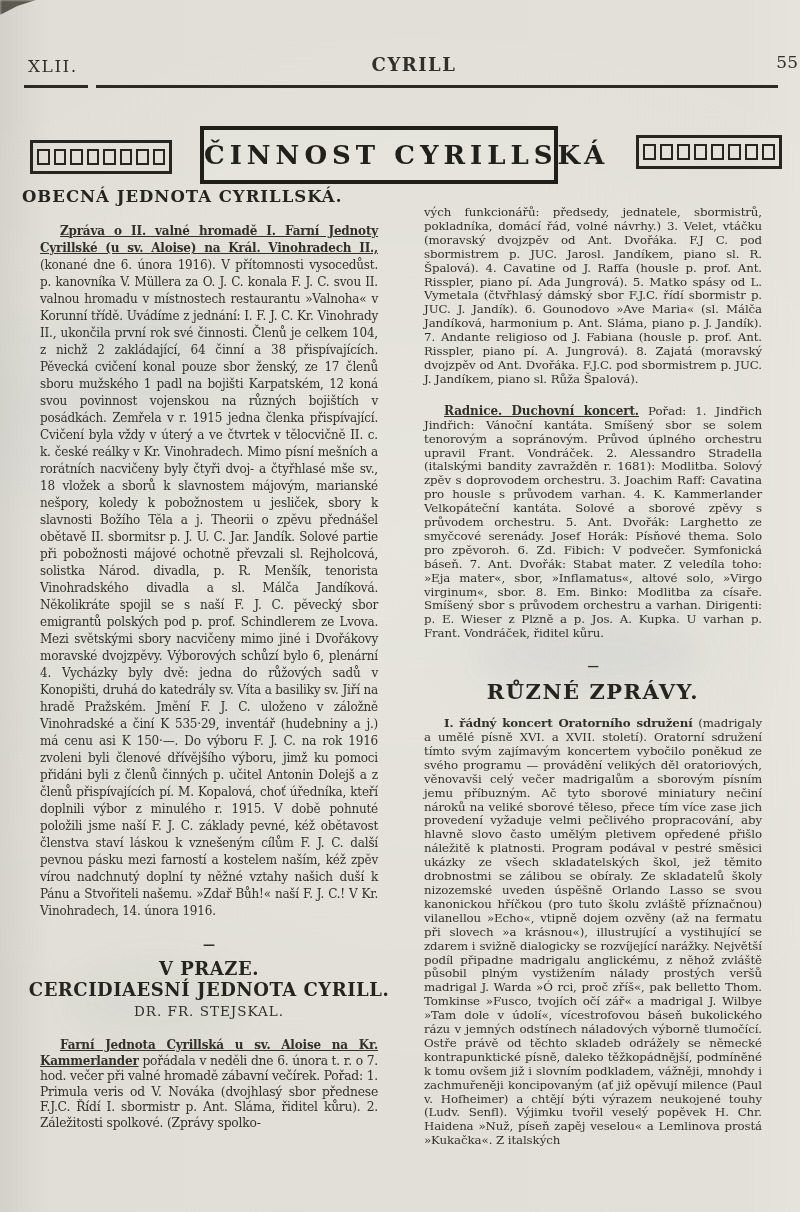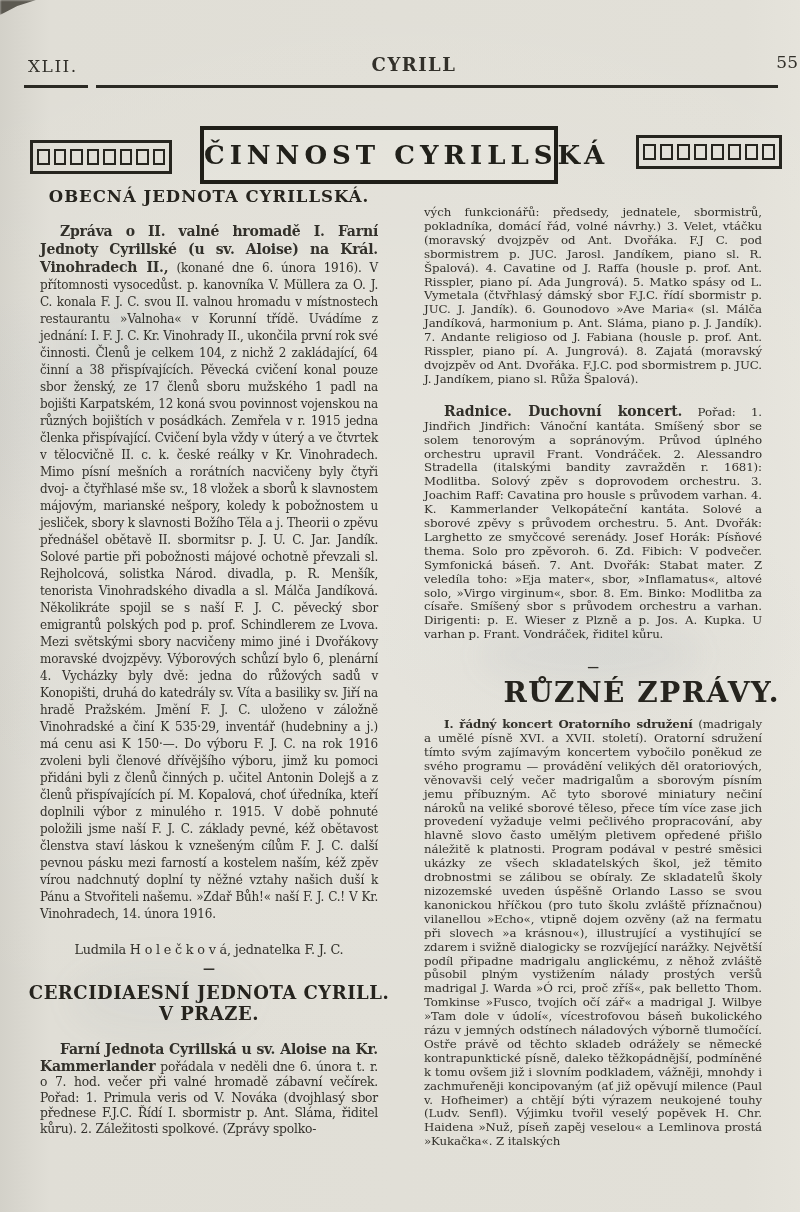--- a/index.html
+++ b/index.html
@@ -50,33 +50,33 @@
   
   .cols { position:absolute; top:188px; left:22px; width:758px; display:flex; gap:10px; }
   .col  { width:374px; }
 
   .col-l { font-size:12px; line-height:17px; letter-spacing:-0.2px; }
   .col-r { font-size:11.8px; line-height:13.9px; letter-spacing:-0.1px; }
 
   p { margin:18px; text-align:justify; }
   .indent { text-indent:20px; }
   .lead { font-weight:bold; }
-  .lead-lg { font-weight:bold; font-size:14px; }
+  .lead-lg { font-weight:bold; font-size:12px;text-decoration:underline; }
 
-  .h-sec1 { text-align:center; font-weight:bold; font-size:16.5px; letter-spacing:1px;
+  .h-sec1 { font-weight:bold; font-size:16.5px; letter-spacing:1px;
             margin:0 0 5px 0; color:#26241e; }
   .sig { text-align:center; font-size:12.8px; margin-top:2px; }
   .sep { text-align:center; font-weight:bold; margin:4px 0 3px 0; line-height:14px; }
 
   .h-sec2 { text-align:center; font-weight:bold; font-size:18px; line-height:21px;
             letter-spacing:0.5px; margin:6px 0 2px 0; color:#26241e; }
   .h-sub  { text-align:center; font-size:13.5px; letter-spacing:1px; margin:3px 0 5px 0; }
   .p-s2   { font-size:12.3px; line-height:15.5px; }
 
-  .h-big  { text-align:right; font-weight:bold; font-size:28px; letter-spacing:1.5px;
+  .h-big  { text-align:center; font-weight:bold; font-size:21px; letter-spacing:1.5px;
             margin:12px 0 13px 0; color:#26241e; }
   .col-r .sep { margin:9px 0 0 0; }
 </style>
 </head>
 <body>
 
 <div class="page">
 
   <div class="corner-mark"></div>
   <div class="smudge" style="top:300px;left:60px;width:160px;height:90px;background:rgba(110,130,160,0.06);"></div>
@@ -111,26 +111,26 @@
     <span class="sq"></span>
     <span class="sq"></span>
     <span class="sq"></span>
   </div>
 
   <div class="cols">
 
     <div class="col col-l">
       <div class="h-sec1">OBECNÁ JEDNOTA CYRILLSKÁ.</div>
       <p class="indent"><span class="lead-lg">Zpráva o II. valné hromadě I. Farní Jednoty Cyrillské (u sv. Aloise) na Král. Vinohradech II.,</span><span> (konané dne 6. února 1916). V přítomnosti vysocedůst. p. kanovníka V. Müllera za O. J. C. konala F. J. C. svou II. valnou hromadu v místnostech restaurantu »Valnoha« v Korunní třídě. Uvádíme z jednání: I. F. J. C. Kr. Vinohrady II., ukončila první rok své činnosti. Členů je celkem 104, z nichž 2 zakládající, 64 činní a 38 přispívajících. Pěvecká cvičení konal pouze sbor ženský, ze 17 členů sboru mužského 1 padl na bojišti Karpatském, 12 koná svou povinnost vojenskou na různých bojištích v posádkách. Zemřela v r. 1915 jedna členka přispívající. Cvičení byla vždy v úterý a ve čtvrtek v tělocvičně II. c. k. české reálky v Kr. Vinohradech. Mimo písní mešních a rorátních nacvičeny byly čtyři dvoj- a čtyřhlasé mše sv., 18 vložek a sborů k slavnostem májovým, marianské nešpory, koledy k pobožnostem u jesliček, sbory k slavnosti Božího Těla a j. Theorii o zpěvu přednášel obětavě II. sbormitsr p. J. U. C. Jar. Jandík. Solové partie při pobožnosti májové ochotně převzali sl. Rejholcová, solistka Národ. divadla, p. R. Menšík, tenorista Vinohradského divadla a sl. Málča Jandíková. Několikráte spojil se s naší F. J. C. pěvecký sbor emigrantů polských pod p. prof. Schindlerem ze Lvova. Mezi světskými sbory nacvičeny mimo jiné i Dvořákovy moravské dvojzpěvy. Výborových schůzí bylo 6, plenární 4. Vycházky byly dvě: jedna do růžových sadů v Konopišti, druhá do katedrály sv. Víta a basiliky sv. Jiří na hradě Pražském. Jmění F. J. C. uloženo v záložně Vinohradské a činí K 535·29, inventář (hudebniny a j.) má cenu asi K 150·—. Do výboru F. J. C. na rok 1916 zvoleni byli členové dřívějšího výboru, jimž ku pomoci přidáni byli z členů činných p. učitel Antonin Dolejš a z členů přispívajících pí. M. Kopalová, choť úředníka, kteří doplnili výbor z minulého r. 1915. V době pohnuté položili jsme naší F. J. C. základy pevné, kéž obětavost členstva staví láskou k vznešeným cílům F. J. C. další pevnou pásku mezi farností a kostelem naším, kéž zpěv vírou nadchnutý doplní ty něžné vztahy našich duší k Pánu a Stvořiteli našemu. »Zdař Bůh!« naší F. J. C.! V Kr. Vinohradech, 14. února 1916.</span></p>
-      <div class="sig">Ludmila H o l e č k o v á, jednatelka F. J. C.</div>
       <div class="sep">—</div>
       <div class="h-sec2">
+        <div>V PRAZE.</div>
         <div>CERCIDIAESNÍ JEDNOTA CYRILL.</div>
-        <div>V PRAZE.</div>
       </div>
+      <div class="h-sub">DR. FR. STEJSKAL.</div>
       <p class="indent p-s2"><span class="lead-lg">Farní Jednota Cyrillská u sv. Aloise na Kr. Kammerlander</span><span> pořádala v neděli dne 6. února t. r. o 7. hod. večer při valné hromadě zábavní večírek. Pořad: 1. Primula veris od V. Nováka (dvojhlasý sbor přednese F.J.C. Řídí I. sbormistr p. Ant. Sláma, řiditel kůru). 2. Záležitosti spolkové. (Zprávy spolko-</span></p>
     </div>
 
     <div class="col col-r">
       <p>vých funkcionářů: předsedy, jednatele, sbormistrů, pokladníka, domácí řád, volné návrhy.) 3. Velet, vtáčku (moravský dvojzpěv od Ant. Dvořáka. F.J C. pod sbormistrem p. JUC. Jarosl. Jandíkem, piano sl. R. Špalová). 4. Cavatine od J. Raffa (housle p. prof. Ant. Risspler, piano pí. Ada Jungrová). 5. Matko spásy od L. Vymetala (čtvřhlasý dámský sbor F.J.C. řídí sbormistr p. JUC. J. Jandík). 6. Gounodovo »Ave Maria« (sl. Málča Jandíková, harmonium p. Ant. Sláma, piano p. J. Jandík). 7. Andante religioso od J. Fabiana (housle p. prof. Ant. Risspler, piano pí. A. Jungrová). 8. Zajatá (moravský dvojzpěv od Ant. Dvořáka. F.J.C. pod sbormistrem p. JUC. J. Jandíkem, piano sl. Růža Špalová).</p>
       <p class="indent"><span class="lead-lg">Radnice. Duchovní koncert.</span><span> Pořad: 1. Jindřich Jindřich: Vánoční kantáta. Smíšený sbor se solem tenorovým a sopránovým. Průvod úplného orchestru upravil Frant. Vondráček. 2. Alessandro Stradella (italskými bandity zavražděn r. 1681): Modlitba. Solový zpěv s doprovodem orchestru. 3. Joachim Raff: Cavatina pro housle s průvodem varhan. 4. K. Kammerlander Velkopáteční kantáta. Solové a sborové zpěvy s průvodem orchestru. 5. Ant. Dvořák: Larghetto ze smyčcové serenády. Josef Horák: Písňové thema. Solo pro zpěvoroh. 6. Zd. Fibich: V podvečer. Symfonická báseň. 7. Ant. Dvořák: Stabat mater. Z veledíla toho: »Eja mater«, sbor, »Inflamatus«, altové solo, »Virgo virginum«, sbor. 8. Em. Binko: Modlitba za císaře. Smíšený sbor s průvodem orchestru a varhan. Dirigenti: p. E. Wieser z Plzně a p. Jos. A. Kupka. U varhan p. Frant. Vondráček, řiditel kůru.</span></p>
       <div class="sep">—</div>
       <div class="h-big">RŮZNÉ ZPRÁVY.</div>
       <p class="indent"><span class="lead">I. řádný koncert Oratorního sdružení</span><span> (madrigaly a umělé písně XVI. a XVII. století). Oratorní sdružení tímto svým zajímavým koncertem vybočilo poněkud ze svého programu — provádění velikých děl oratoriových, věnovavši celý večer madrigalům a sborovým písním jemu příbuzným. Ač tyto sborové miniatury nečiní nároků na veliké sborové těleso, přece tím více zase jich provedení vyžaduje velmi pečlivého propracování, aby hlavně slovo často umělým pletivem opředené přišlo náležitě k platnosti. Program podával v pestré směsici ukázky ze všech skladatelských škol, jež těmito drobnostmi se zálibou se obíraly. Ze skladatelů školy nizozemské uveden úspěšně Orlando Lasso se svou kanonickou hříčkou (pro tuto školu zvláště příznačnou) vilanellou »Echo«, vtipně dojem ozvěny (až na fermatu při slovech »a krásnou«), illustrující a vystihující se zdarem i svižně dialogicky se rozvíjející narážky. Největší podíl připadne madrigalu anglickému, z něhož zvláště působil plným vystižením nálady prostých veršů madrigal J. Warda »Ó rci, proč zříš«, pak belletto Thom. Tomkinse »Fusco, tvojích očí zář« a madrigal J. Wilbye »Tam dole v údolí«, vícestrofovou báseň bukolického rázu v jemných odstínech náladových výborně tlumočící. Ostře právě od těchto skladeb odrážely se německé kontrapunktické písně, daleko těžkopádnější, podmíněné k tomu ovšem již i slovním podkladem, vážněji, mnohdy i zachmuřeněji koncipovaným (ať již opěvují milence (Paul v. Hofheimer) a chtějí býti výrazem neukojené touhy (Ludv. Senfl). Výjimku tvořil veselý popěvek H. Chr. Haidena »Nuž, píseň zapěj veselou« a Lemlinova prostá »Kukačka«. Z italských</span></p>
     </div>

